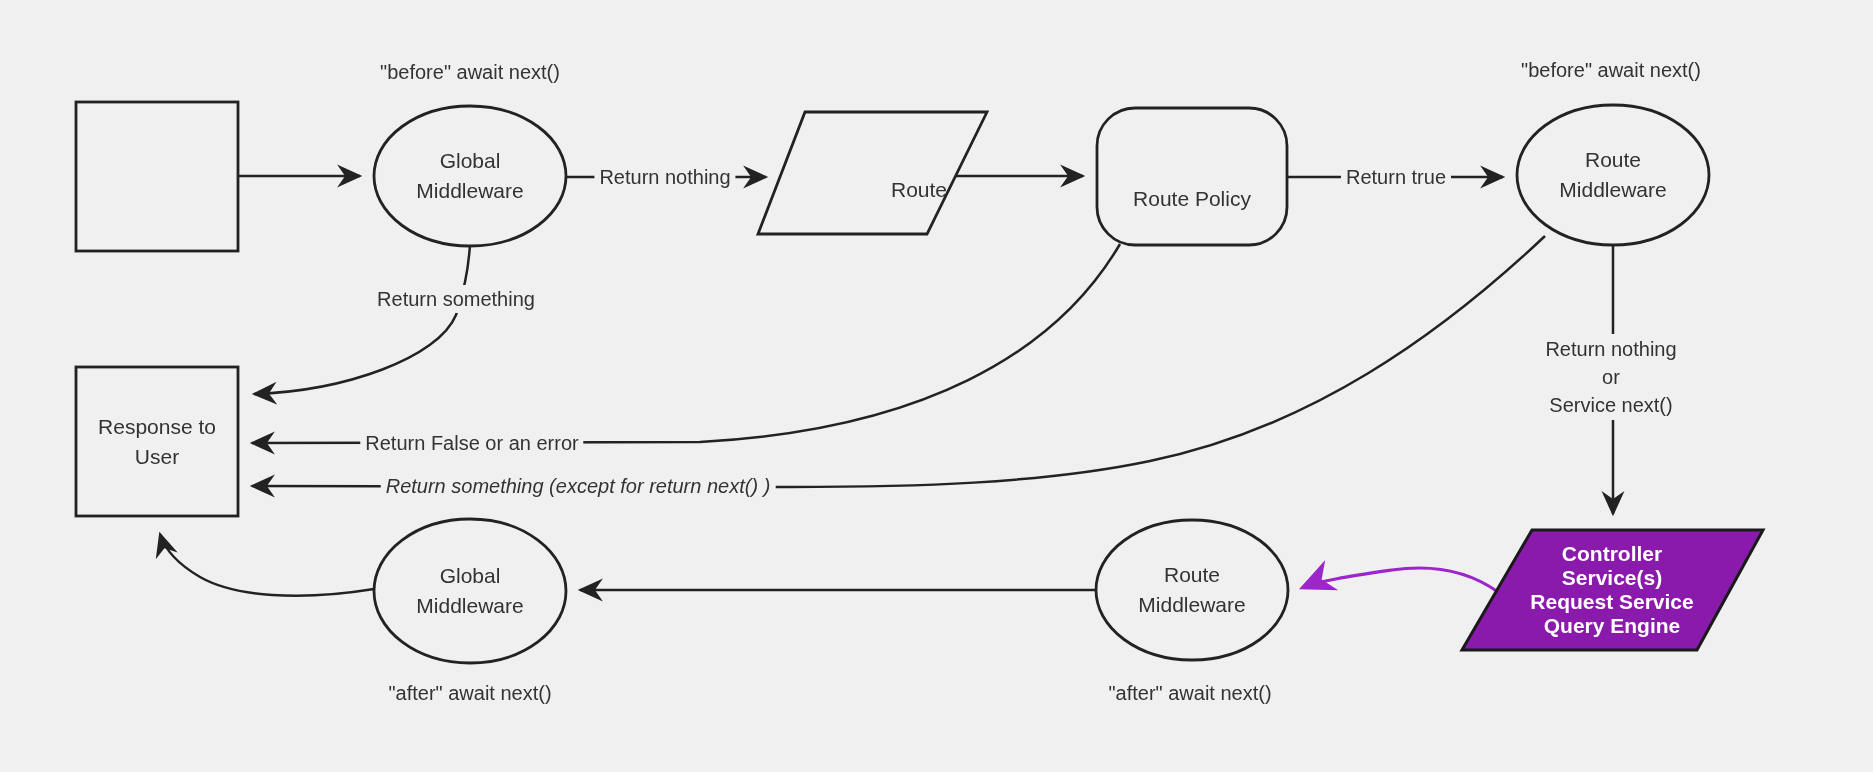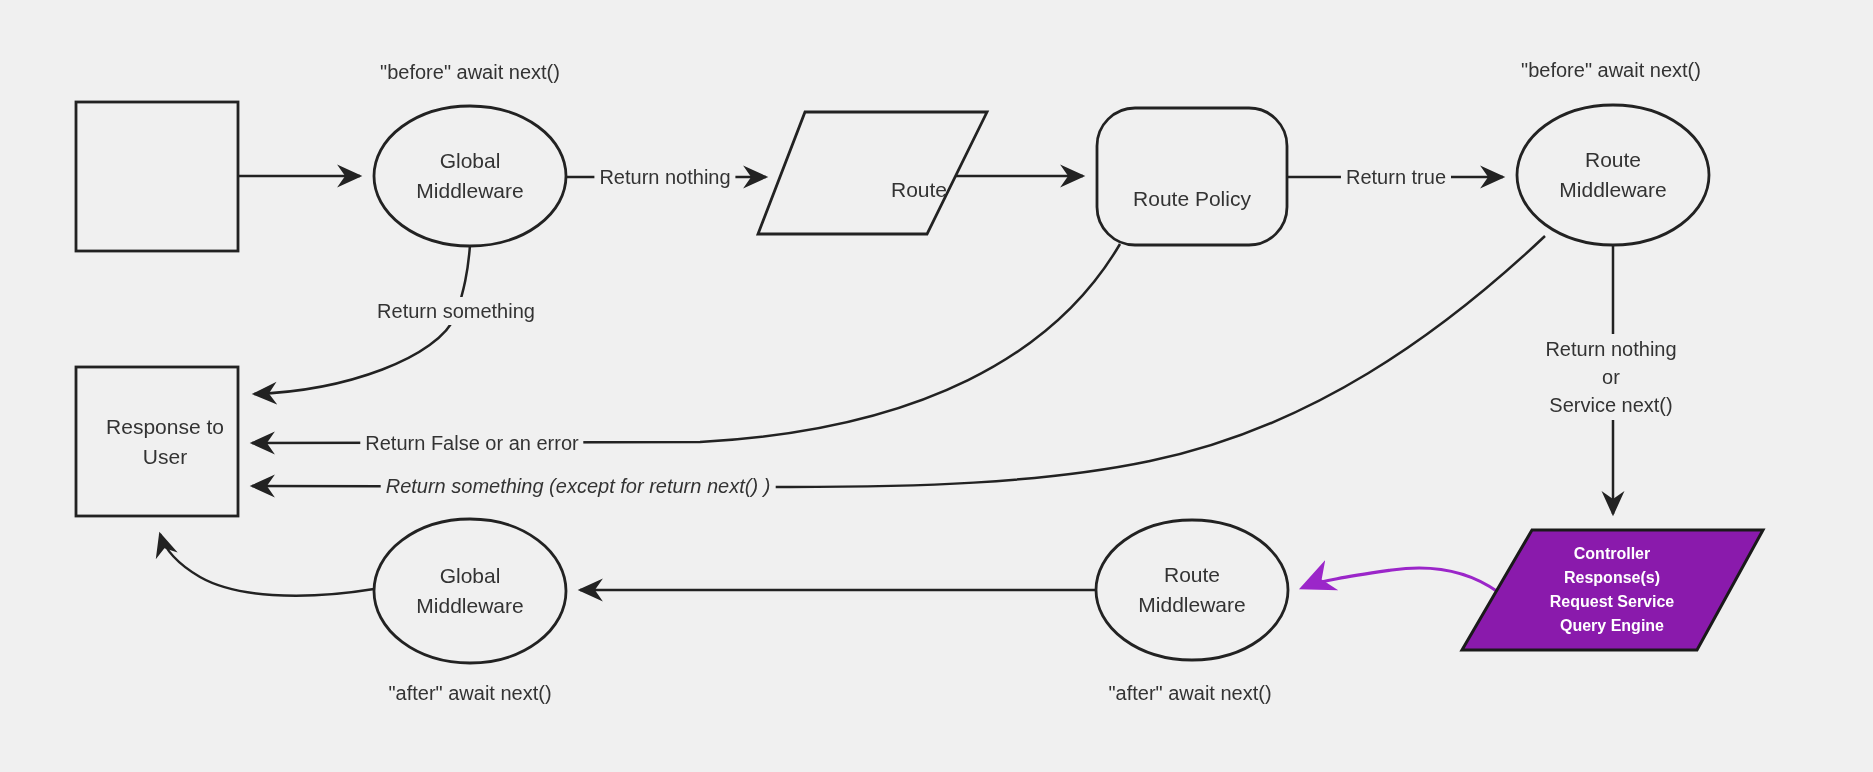--- a/index.html
+++ b/index.html
@@ -16,21 +16,21 @@
   .edge-purple{fill:none;stroke:var(--purple-arrow);stroke-width:3.2px;}
   .arrow-dark{fill:var(--line);}
   .arrow-purple{fill:var(--purple-arrow);}
   .lbl{position:absolute;transform:translate(-50%,-50%);color:var(--text);
        font-size:20px;line-height:26px;white-space:nowrap;text-align:center;
        background:var(--bg);padding:1px 5px;}
   .node-lbl{position:absolute;transform:translate(-50%,-50%);color:var(--text);
        font-size:21px;line-height:30px;text-align:center;background:transparent;padding:0;}
   .multi{white-space:normal;}
   .ctrl-lbl{position:absolute;transform:translate(-50%,-50%);color:#ffffff;
-       font-weight:bold;font-size:16px;line-height:24px;text-align:center;white-space:nowrap;}
+       font-weight:bold;font-size:21px;line-height:24px;text-align:center;white-space:nowrap;}
   .stack{white-space:normal;line-height:28px;}
 </style>
 </head>
 <body>
 
 <div class="stage">
 
   <svg class="layer" width="1873" height="772" viewBox="0 0 1873 772">
     <defs>
       <marker id="arrowD" viewBox="0 0 12 12" refX="10" refY="6" markerWidth="11" markerHeight="11" orient="auto-start-reverse">
@@ -61,36 +61,36 @@
     <rect class="shape" x="76" y="367" width="162" height="149"></rect>
     <ellipse class="shape" cx="470" cy="591" rx="96" ry="72"></ellipse>
     <ellipse class="shape" cx="1192" cy="590" rx="96" ry="70"></ellipse>
     <polygon class="purple-shape" points="1532,530 1763,530 1697,650 1462,650"></polygon>
   </svg>
 
   <div class="node-lbl multi" style="left:470px;top:176px;width:130px;">Global Middleware</div>
   <div class="node-lbl" style="left:872px;top:190px;margin-left:47px;">Route</div>
   <div class="node-lbl" style="left:1192px;top:171px;margin-top:28px;">Route Policy</div>
   <div class="node-lbl multi" style="left:1613px;top:175px;width:140px;">Route Middleware</div>
-  <div class="node-lbl multi" style="left:165px;top:442px;width:150px;text-align:center;">Response to User</div>
+  <div class="node-lbl multi" style="left:157px;top:442px;width:150px;text-align:center;">Response to User</div>
   <div class="node-lbl multi" style="left:470px;top:591px;width:130px;">Global Middleware</div>
   <div class="node-lbl multi" style="left:1192px;top:590px;width:140px;">Route Middleware</div>
 
   <div class="ctrl-lbl" style="left:1612px;top:590px;">
     <div>Controller</div>
-    <div>Response(s)</div>
+    <div>Service(s)</div>
     <div>Request Service</div>
     <div>Query Engine</div>
   </div>
 
   <div class="lbl" style="left:470px;top:72px;">"before" await next()</div>
   <div class="lbl" style="left:1611px;top:70px;">"before" await next()</div>
   <div class="lbl" style="left:665px;top:177px;">Return nothing</div>
   <div class="lbl" style="left:1396px;top:177px;">Return true</div>
-  <div class="lbl" style="left:456px;top:311px;">Return something</div>
+  <div class="lbl" style="left:456px;top:299px;">Return something</div>
   <div class="lbl" style="left:472px;top:443px;">Return False or an error</div>
   <div class="lbl" style="left:578px;top:486px;font-style:italic;">Return something (except for return next() )</div>
 
   <div class="lbl stack" style="left:1611px;top:377px;width:190px;">
     <div>Return nothing</div>
     <div>or</div>
     <div>Service next()</div>
   </div>
 
   <div class="lbl" style="left:470px;top:693px;">"after" await next()</div>

